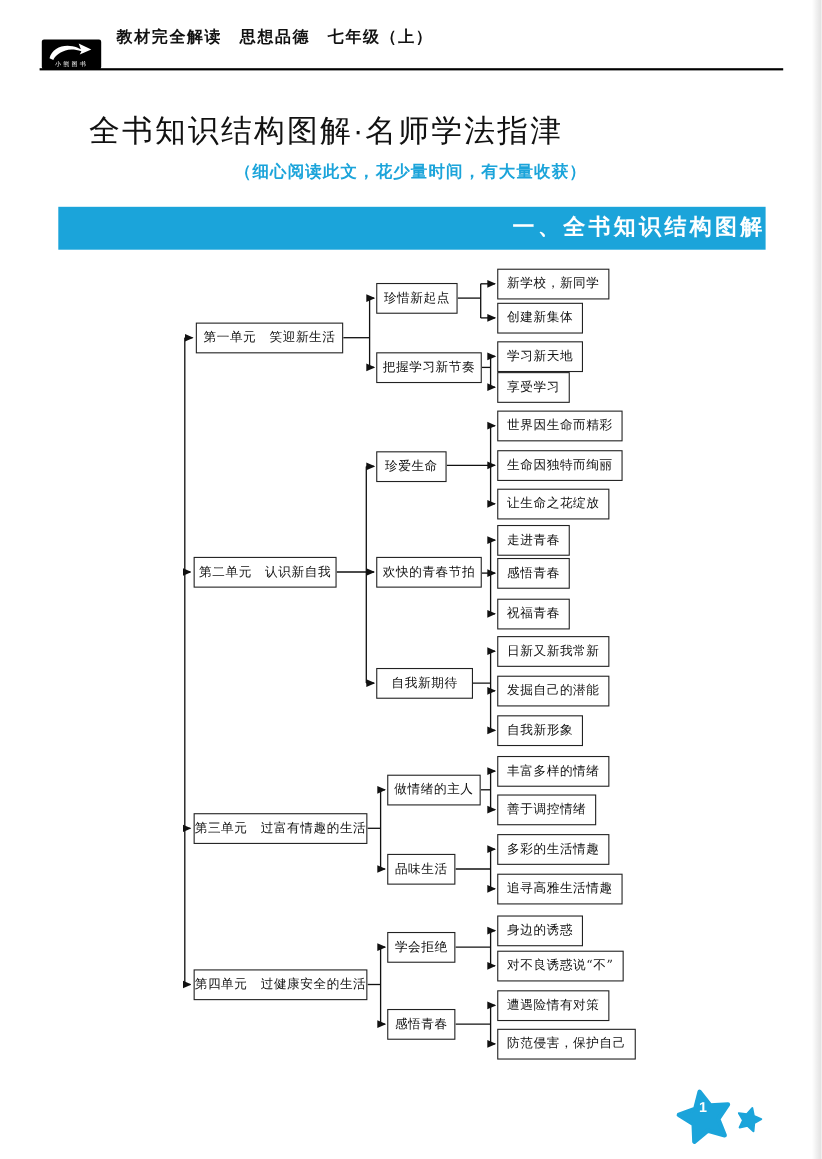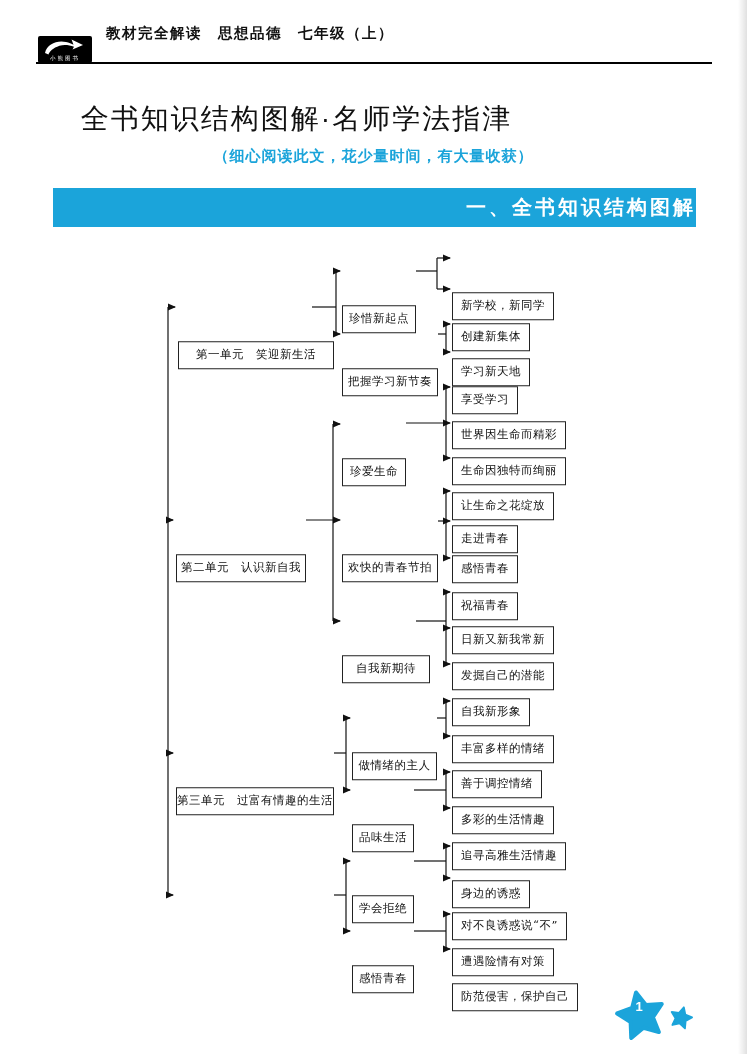--- a/index.html
+++ b/index.html
@@ -24,21 +24,21 @@
   .banner { position:absolute; left:53px; top:188px; width:643px; height:39px;
             background:var(--accent); color:#fff; font-size:20px; font-weight:bold;
             text-align:right; line-height:39px; letter-spacing:3px; }
 
   
   .tree { position:absolute; inset:0; }
   .wires { position:absolute; left:0; top:0; pointer-events:none; }
   .bx { position:absolute; border:1.3px solid #222; background:#fff;
         font-family:"DejaVu Serif", serif; font-size:11.5px; letter-spacing:0.5px;
         line-height:1; padding:7px 8px; white-space:nowrap;
-        transform:translateY(-50%); color:#111;margin-top:48px; }
+        transform:translateY(-50%); color:#111; }
   .u, .m { text-align:center; padding:7px 0; }
 
   
   .stars { position:absolute; left:600px; top:985px; }
   .stars text { font-family:"Liberation Sans", sans-serif; }
 
   .scan-edge { position:absolute; right:0; top:0; width:9px; height:100%;
                background:linear-gradient(to right, rgba(0,0,0,0), rgba(0,0,0,0.12)); }
 </style>
 </head>
@@ -133,23 +133,24 @@
       <line x1="446" y1="846" x2="450" y2="846" marker-end="url(#ah)"></line>
       <line x1="446" y1="878" x2="450" y2="878" marker-end="url(#ah)"></line>
 
       <path d="M414,931 H446"></path>
         <path d="M446,914 V949"></path>
       <line x1="446" y1="914" x2="450" y2="914" marker-end="url(#ah)"></line>
       <line x1="446" y1="949" x2="450" y2="949" marker-end="url(#ah)"></line>
     </g>
   </svg>
 
-  <div class="bx u" style="left:178px;top:307px;width:156px">第一单元　笑迎新生活</div>
+  <div class="bx u" style="left:178px;top:307px;width:134px">第一单元　笑迎新生活</div>
   <div class="bx u" style="left:176px;top:520px;width:130px">第二单元　认识新自我</div>
   <div class="bx u" style="left:176px;top:753px;width:158px">第三单元　过富有情趣的生活</div>
+  <div class="bx u" style="left:176px;top:895px;width:158px">第四单元　过健康安全的生活</div>
 
   <div class="bx m" style="left:342px;top:271px;width:74px">珍惜新起点</div>
   <div class="bx m" style="left:342px;top:334px;width:96px">把握学习新节奏</div>
   <div class="bx m" style="left:342px;top:424px;width:64px">珍爱生命</div>
   <div class="bx m" style="left:342px;top:520px;width:96px">欢快的青春节拍</div>
   <div class="bx m" style="left:342px;top:621px;width:88px">自我新期待</div>
   <div class="bx m" style="left:352px;top:718px;width:85px">做情绪的主人</div>
   <div class="bx m" style="left:352px;top:790px;width:62px">品味生活</div>
   <div class="bx m" style="left:352px;top:861px;width:62px">学会拒绝</div>
   <div class="bx m" style="left:352px;top:931px;width:62px">感悟青春</div>

